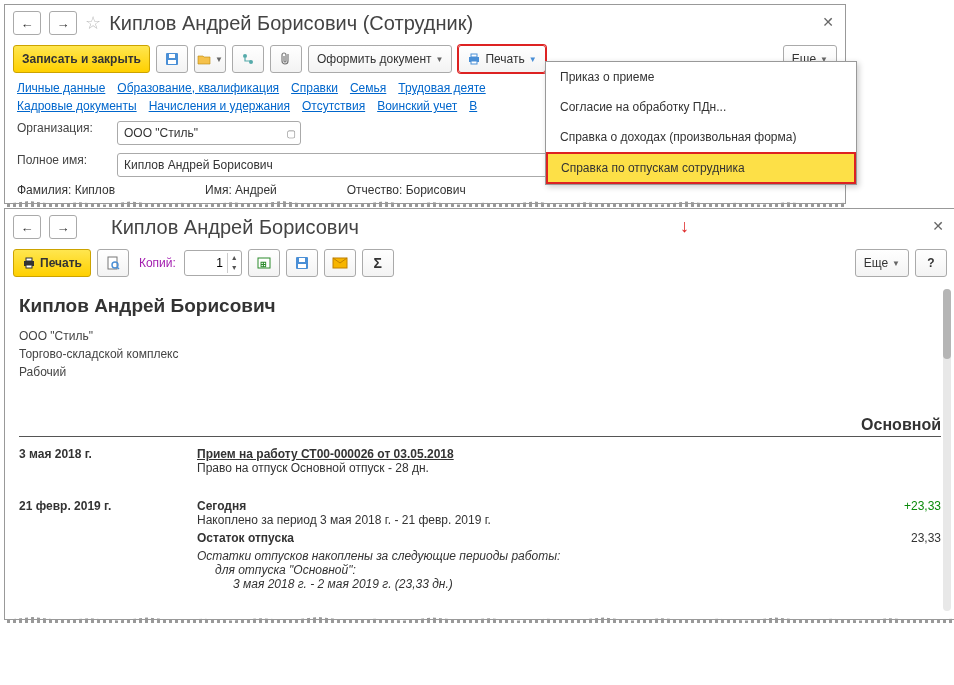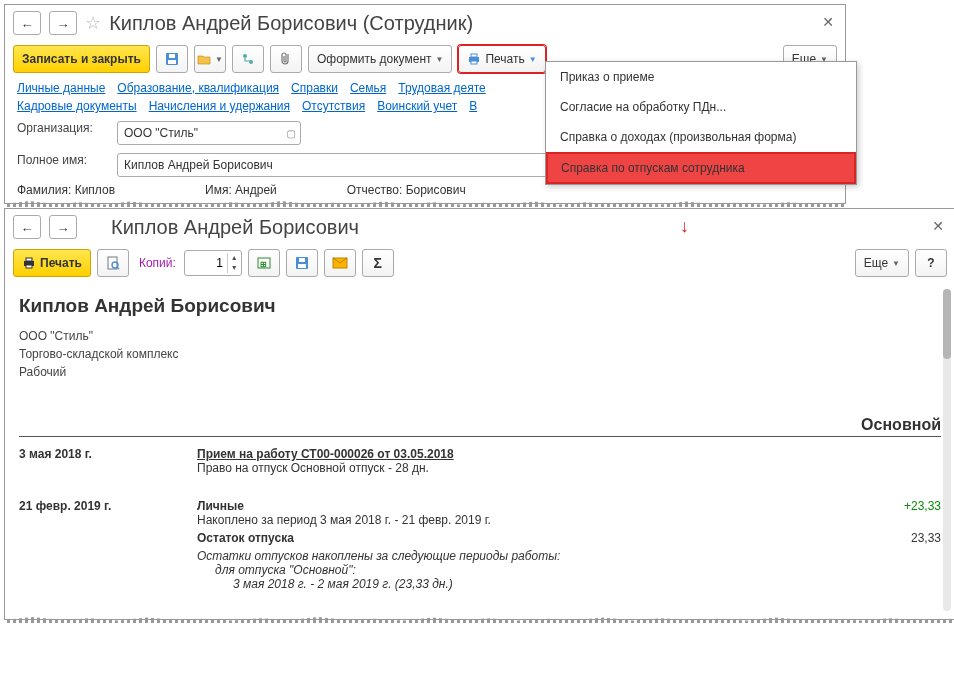--- a/index.html
+++ b/index.html
@@ -23,21 +23,21 @@
 .links{padding:4px 12px;display:flex;flex-wrap:wrap;gap:12px;row-gap:6px}
 .lnk{color:#0066cc;text-decoration:underline;cursor:pointer}
 .lnk.cut{color:#0066cc}
 .formrow{display:flex;align-items:flex-start;padding:4px 12px;}
 .formlbl{width:100px;color:#444}
 .input{border:1px solid #aaa;border-radius:3px;height:22px;padding:0 6px;display:flex;align-items:center;flex:1;max-width:420px;background:#fff;position:relative}
 .input .affix{position:absolute;right:4px;color:#888;font-size:10px}
 .smallgroup{display:flex;gap:20px;padding:2px 12px}
 .dropdown{position:absolute;top:56px;left:540px;width:310px;background:#fff;border:1px solid #999;box-shadow:2px 2px 6px rgba(0,0,0,.2);z-index:10}
 .dropdown .item{padding:8px 14px;cursor:pointer}
-.dropdown .item.hi{background:#ef4444;border:1.5px solid #d22;box-shadow:0 0 0 1px #d22 inset}
+.dropdown .item.hi{background:#fde047;border:1.5px solid #d22;box-shadow:0 0 0 1px #d22 inset}
 .arrow-down{position:absolute;left:680px;top:216px;color:#d22;font-size:18px;z-index:20}
 
 .report{padding:10px 14px;font-family:Verdana,Arial,sans-serif;position:relative}
 .scrollbar{position:absolute;right:4px;top:8px;bottom:8px;width:8px;background:#e8e8e8;border-radius:4px}
 .scrollbar .thumb{position:absolute;top:0;width:8px;height:70px;background:#b5b5b5;border-radius:4px}
 .r-title{font-size:19px;font-weight:bold;margin:4px 0 10px}
 .r-org{font-size:12px;color:#444;line-height:1.5}
 .r-sec{font-size:16px;font-weight:bold;text-align:right;border-bottom:1px solid #555;margin:35px 0 10px;padding-bottom:2px}
 .r-row{display:flex;margin:4px 0;gap:8px}
 .r-date{width:170px;font-weight:bold}
@@ -242,21 +242,21 @@
         <div class="u">Прием на работу СТ00-000026 от 03.05.2018</div>
         <div>Право на отпуск Основной отпуск - 28 дн.</div>
       </div>
     </div>
 
     <div style="height:16px"></div>
 
     <div class="r-row">
       <div class="r-date">21 февр. 2019 г.</div>
       <div class="r-body">
-        <div style="font-weight:bold">Личные</div>
+        <div style="font-weight:bold">Сегодня</div>
         <div>Накоплено за период 3 мая 2018 г. - 21 февр. 2019 г.</div>
       </div>
       <div class="r-val green">+23,33</div>
     </div>
 
     <div class="r-row">
       <div class="r-date"></div>
       <div class="r-body">
         <div style="font-weight:bold">Остаток отпуска</div>
       </div>

